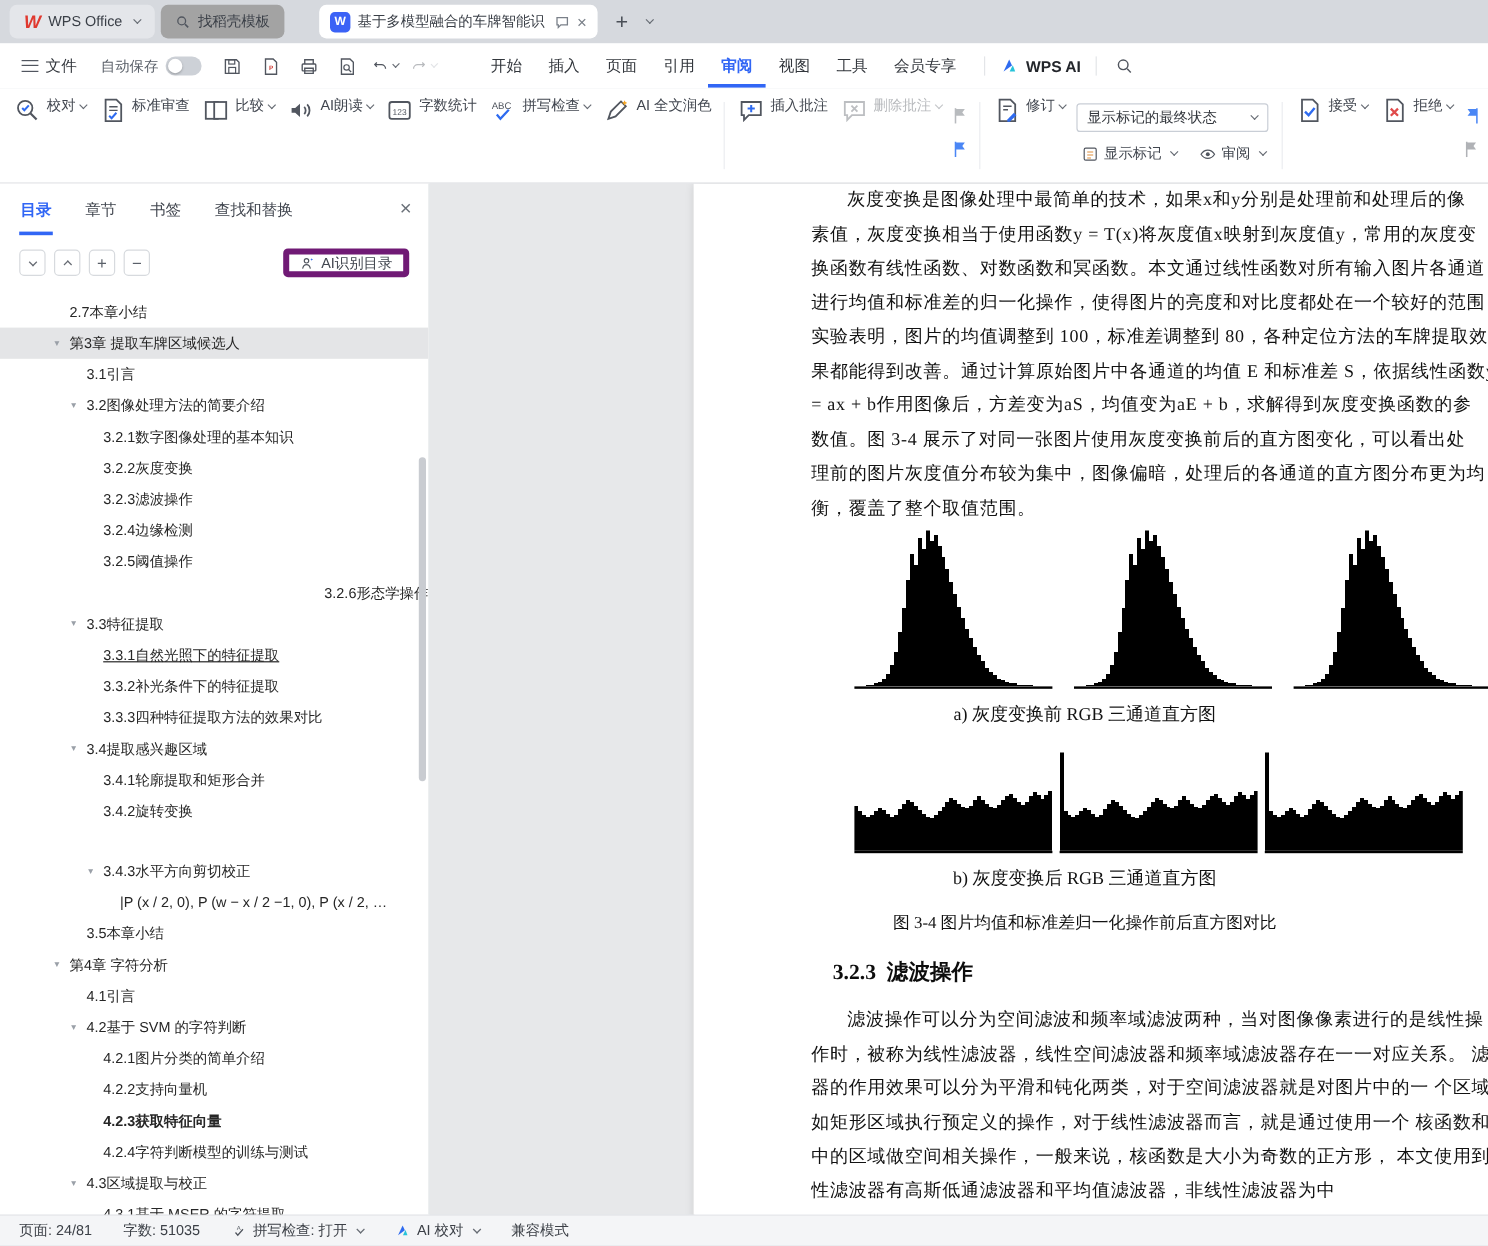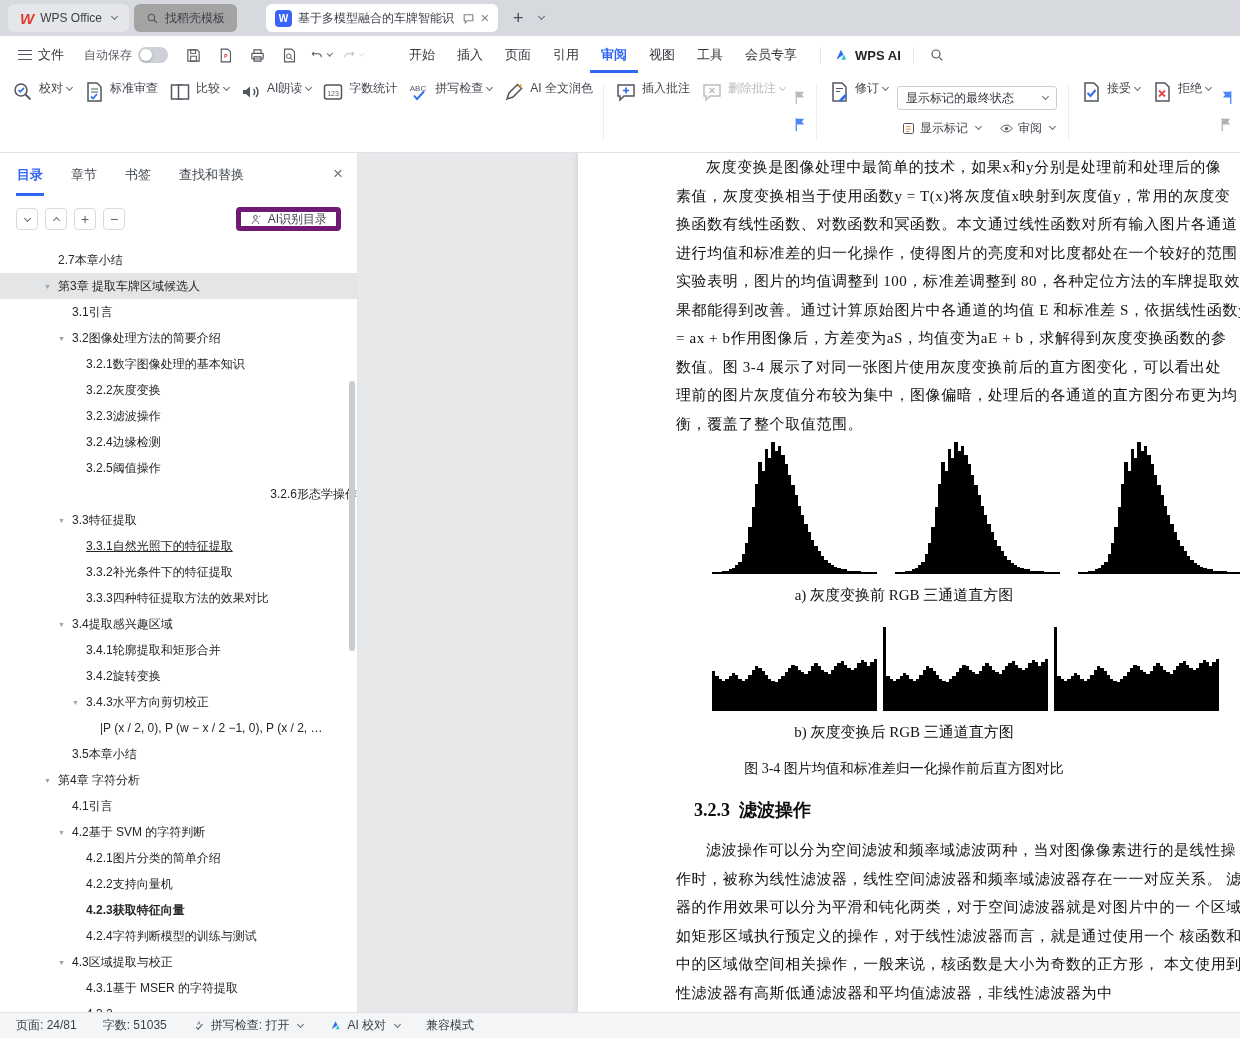--- a/index.html
+++ b/index.html
@@ -537,21 +537,21 @@
             <span class="toc-label">3.4提取感兴趣区域</span>
           </div>
           <div class="toc-row" style="padding-left: 72px;">
             <span class="toc-arrow"></span>
             <span class="toc-label">3.4.1轮廓提取和矩形合并</span>
           </div>
           <div class="toc-row" style="padding-left: 72px;">
             <span class="toc-arrow"></span>
             <span class="toc-label">3.4.2旋转变换</span>
           </div>
-          <div class="toc-row" style="padding-left: 72px;">
+          <div class="toc-row" style="padding-left: 72px; margin-top: 24px;">
             <span class="toc-arrow">▼</span>
             <span class="toc-label">3.4.3水平方向剪切校正</span>
           </div>
           <div class="toc-row" style="padding-left: 86px;">
             <span class="toc-arrow"></span>
             <span class="toc-label">|P (x / 2, 0), P (w − x / 2 −1, 0), P (x / 2, …</span>
           </div>
           <div class="toc-row" style="padding-left: 58px;">
             <span class="toc-arrow"></span>
             <span class="toc-label">3.5本章小结</span>

